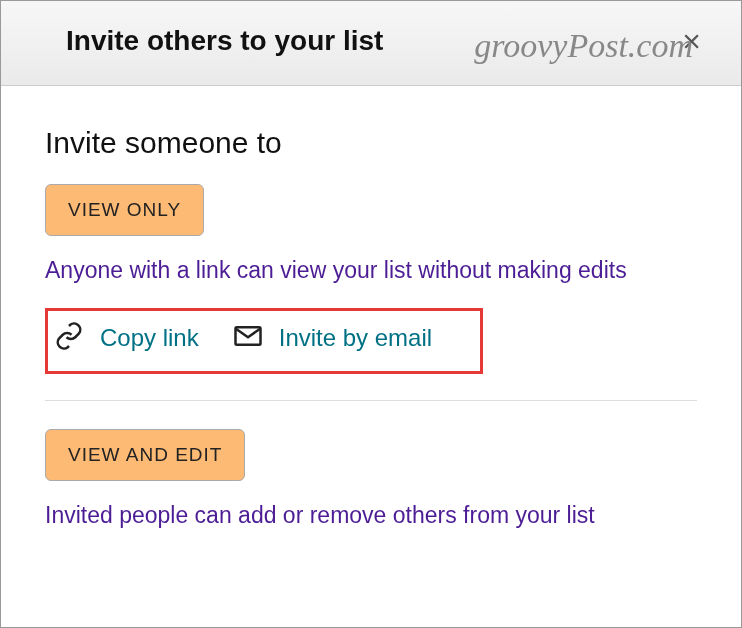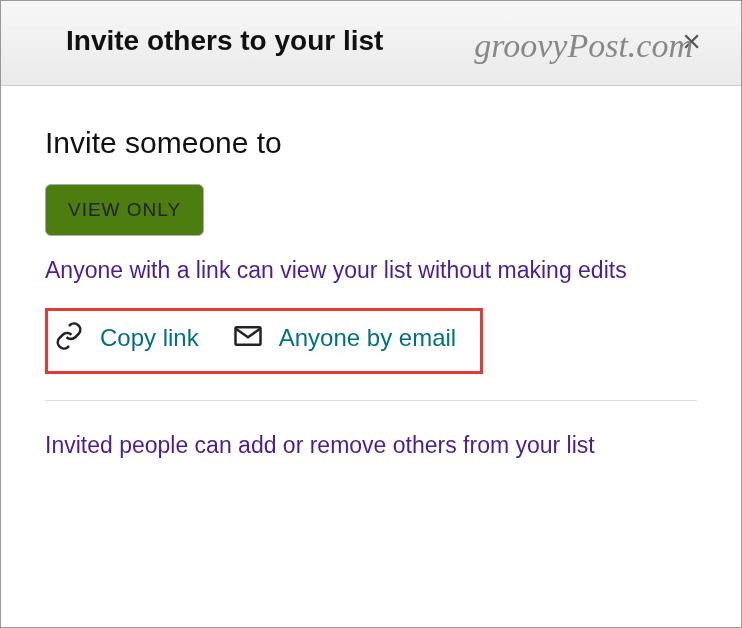--- a/index.html
+++ b/index.html
@@ -52,21 +52,21 @@
     .subtitle {
       font-size: 30px;
       font-weight: 400;
       color: #111;
       margin-bottom: 24px;
     }
     .section-btn {
       display: inline-block;
       border: 1px solid #aaa;
       border-radius: 6px;
-      background: #4d7c0f;
+      background: #fdba74;
       padding: 14px 22px;
       font-size: 19px;
       letter-spacing: 1px;
       color: #222;
       cursor: pointer;
       margin-bottom: 18px;
       font-family: inherit;
     }
     .desc {
       font-size: 23px;
@@ -133,21 +133,22 @@
       </span>
       <span class="link-text">Copy link</span>
     </div>
     <div class="link-item">
       <span>
         <svg class="icon-svg" viewBox="0 0 24 24">
           <rect x="2" y="5" width="20" height="14" rx="1"></rect>
           <path d="M2 6l10 7 10-7"></path>
         </svg>
       </span>
-      <span class="link-text">Anyone by email</span>
+      <span class="link-text">Invite by email</span>
     </div>
   </div>
 
   <hr class="divider">
 
+  <button class="section-btn">VIEW AND EDIT</button>
 
   <div class="desc">Invited people can add or remove others from your list</div>
 </div>
 
 </body></html>

